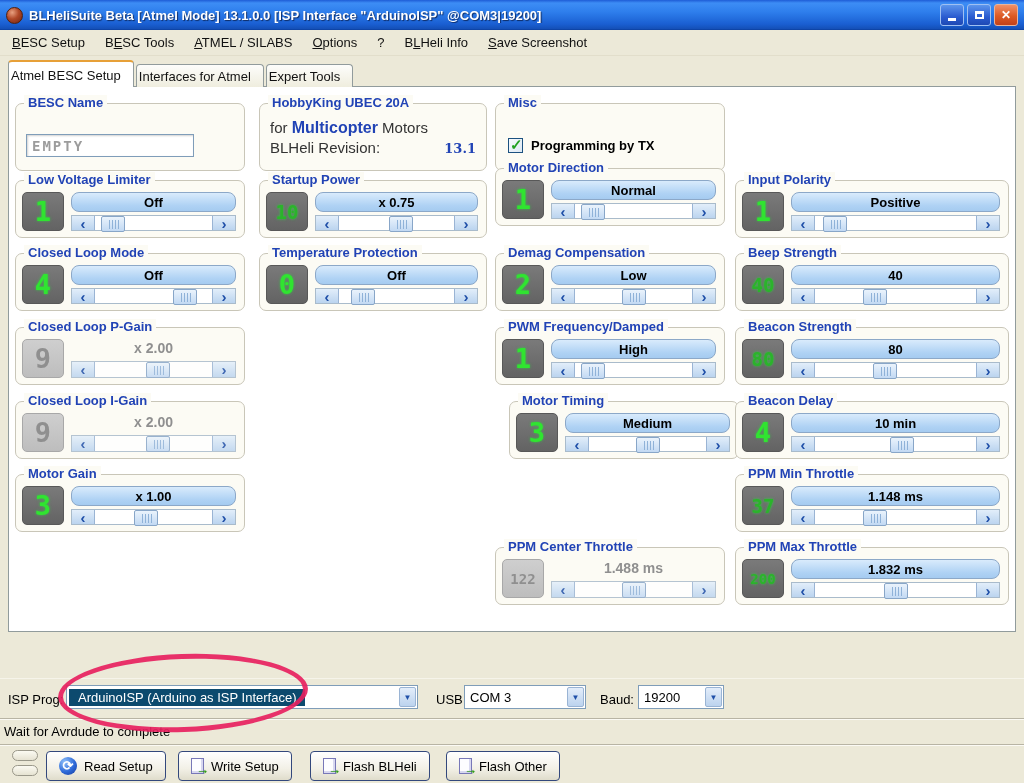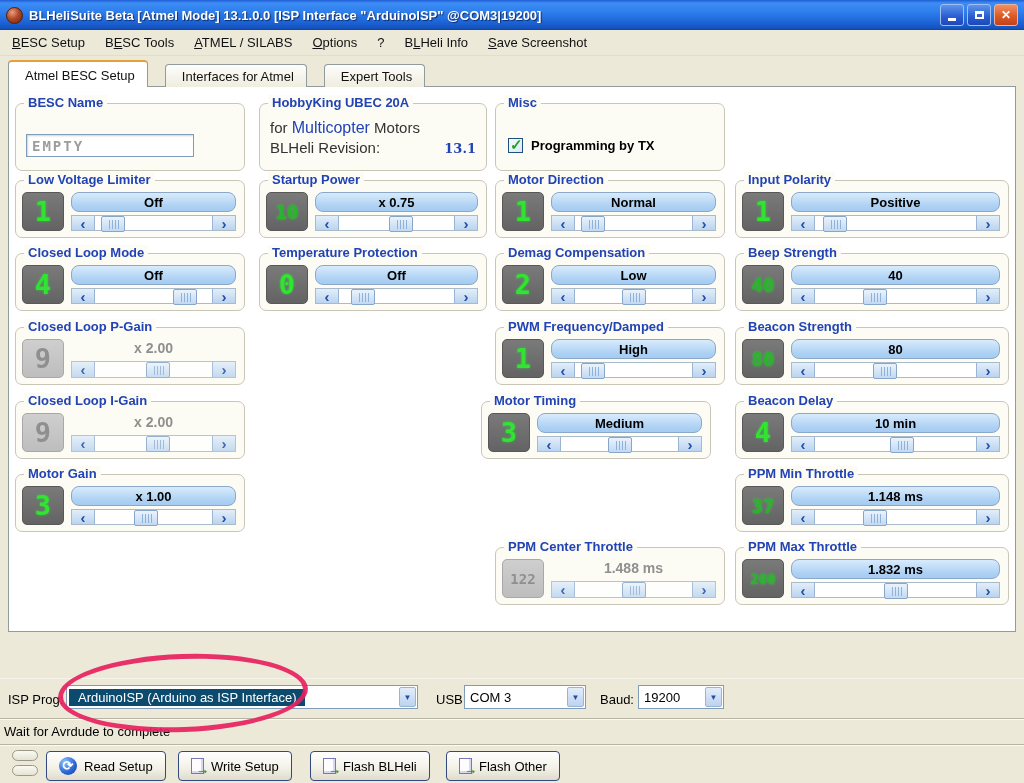--- a/index.html
+++ b/index.html
@@ -24,40 +24,40 @@
   .min-glyph { width:8px; height:3px; background:#fff; align-self:flex-end; margin-bottom:4px; }
   .max-glyph { width:9px; height:8px; border:2px solid #fff; border-top-width:3px; }
 
   
   .menubar { position:absolute; left:0; top:30px; width:100%; height:26px; background:#ECE9D8;
     display:flex; align-items:center; padding:0 2px; border-bottom:1px solid #E2DECB; }
   .menu-item { padding:3px 10px; font-size:13px; color:#111; cursor:default; }
 
   
   .tabstrip { position:absolute; left:8px; top:60px; height:27px; display:flex; align-items:flex-end; z-index:2; }
-  .tab { font-size:13px; color:#111; padding:4px 12px 4px 16px; border:1px solid #919B9C; border-bottom:none;
-    border-radius:4px 4px 0 0; background:linear-gradient(180deg,#FDFDFB,#EFEDDE); margin-right:17px; height:23px; cursor:default; }
+  .tab { font-size:13px; color:#111; padding:4px 12px 4px 2px; border:1px solid #919B9C; border-bottom:none;
+    border-radius:4px 4px 0 0; background:linear-gradient(180deg,#FDFDFB,#EFEDDE); margin-right:2px; height:23px; cursor:default; }
   .tab.active { background:#FFFFFF; height:27px; padding-top:6px; position:relative; z-index:3;
     border-top:2px solid #E7A038; }
 
   
   .content { position:absolute; left:8px; top:86px; width:1008px; height:546px; background:#FFFFFF;
     border:1px solid #919B9C; z-index:1; }
 
   .panel { position:absolute; background:#FCFBF4; border:1px solid #C9C6B8; border-radius:7px; }
   .panel .legend { position:absolute; top:-9px; left:8px; background:#FCFBF4; padding:0 4px;
     font-size:13px; font-weight:bold; color:#2143B5; white-space:nowrap; }
 
   
   .name-input { position:absolute; left:10px; top:30px; width:168px; height:23px; background:#FFFFFF;
     border:1px solid #7F9DB9; box-shadow:inset 1px 1px 2px rgba(0,0,0,.18);
     font-family:"DejaVu Sans Mono", monospace; font-size:14px; font-weight:bold; color:#9C9C9C;
     letter-spacing:2px; padding:3px 0 0 5px; }
   .esc-lines { padding:8px 10px 0 10px; font-size:15px; color:#333; line-height:20px; }
-  .esc-strong { font-weight:normal; color:#2143B5; font-size:16px;text-align:center; }
+  .esc-strong { font-weight:bold; color:#2143B5; font-size:16px;text-align:center; }
   .esc-rev { display:flex; justify-content:space-between; align-items:baseline; }
   .esc-rev-val { font-weight:bold; color:#2143B5; font-size:13px; font-family:"DejaVu Serif", serif; }
   .misc-row { position:absolute; left:12px; top:34px; display:flex; align-items:center; gap:8px; }
   .checkbox { width:15px; height:15px; background:linear-gradient(135deg,#F6F9FC,#DDE9F4); border:1px solid #1C5180;
     position:relative; }
   .checkbox .check { position:absolute; left:1px; top:-3px; color:#21A121; font-size:15px; font-weight:bold; }
   .misc-label { font-size:13px; font-weight:bold; color:#000; }
 
   
   .setting-body { position:absolute; left:6px; right:8px; top:11px; bottom:6px; display:flex; align-items:stretch; }
@@ -210,21 +210,21 @@
           <div class="setting-right">
             <div class="value-box">x 0.75</div>
             <div class="slider">
               <div class="arrow left">‹</div>
               <div class="thumb" style="left: calc(55% - 15.6px);"></div>
               <div class="arrow right">›</div>
             </div>
           </div>
         </div>
       </div>
-      <div class="panel setting" style="left: 486px; top: 93px; width: 230px; height: 58px;">
+      <div class="panel setting" style="left: 486px; top: 81px; width: 230px; height: 58px;">
         <span class="legend">Motor Direction</span>
         <div class="setting-body">
           <div class="digit-box" style="font-size: 27px;">1</div>
           <div class="setting-right">
             <div class="value-box">Normal</div>
             <div class="slider">
               <div class="arrow left">‹</div>
               <div class="thumb" style="left: calc(5% + 20.4px);"></div>
               <div class="arrow right">›</div>
             </div>
@@ -350,21 +350,21 @@
           <div class="setting-right">
             <div class="value-text">x 2.00</div>
             <div class="slider">
               <div class="arrow left">‹</div>
               <div class="thumb" style="left: calc(55% - 15.6px);"></div>
               <div class="arrow right">›</div>
             </div>
           </div>
         </div>
       </div>
-      <div class="panel setting" style="left: 472px; top: 314px; width: 230px; height: 58px;">
+      <div class="panel setting" style="left: 500px; top: 314px; width: 230px; height: 58px;">
         <span class="legend">Motor Timing</span>
         <div class="setting-body">
           <div class="digit-box" style="font-size: 27px;">3</div>
           <div class="setting-right">
             <div class="value-box">Medium</div>
             <div class="slider">
               <div class="arrow left">‹</div>
               <div class="thumb" style="left: calc(50% - 12px);"></div>
               <div class="arrow right">›</div>
             </div>

